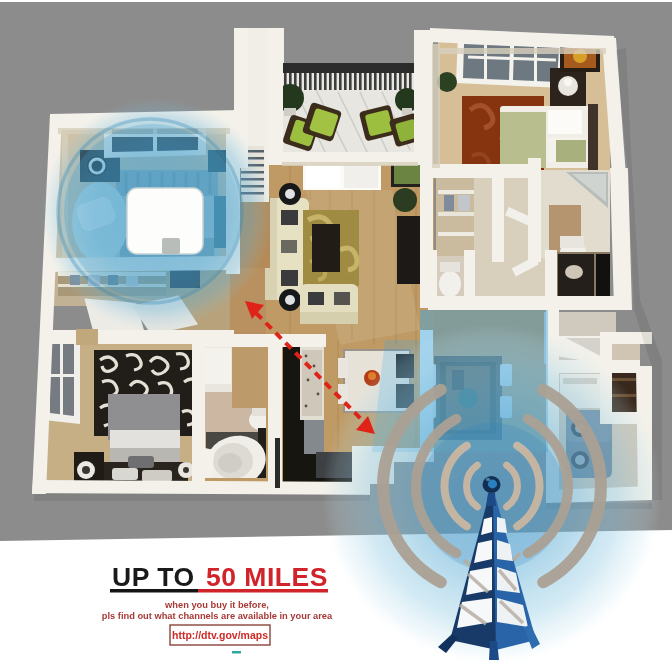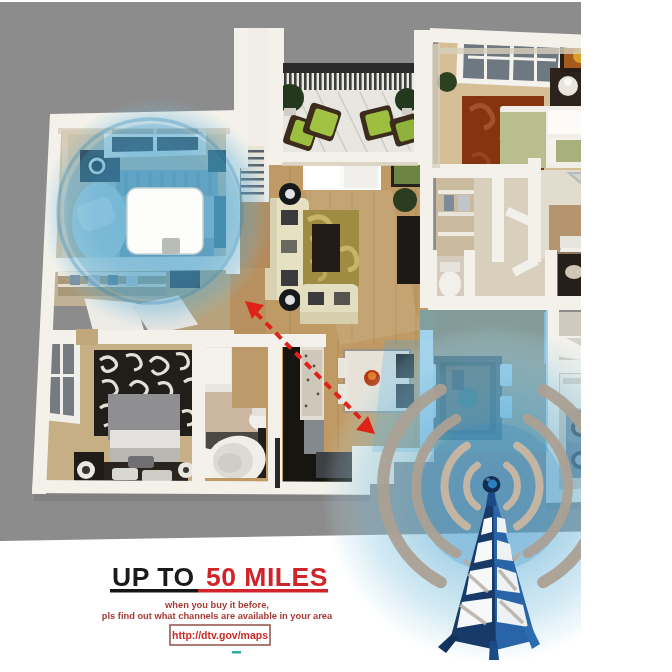--- a/index.html
+++ b/index.html
@@ -1,16 +1,16 @@
 <!DOCTYPE html>
 <html><head>
 <meta charset="utf-8">
 <style>
   html,body{margin:0;padding:0;background:#ffffff;}
-  #stage{width:581px;height:672px;position:relative;overflow:hidden;background:#ffffff;
+  #stage{width:672px;height:672px;position:relative;overflow:hidden;background:#ffffff;
          font-family:"Liberation Sans", sans-serif;}
   svg{display:block;}
 </style>
 </head>
 <body>
 <div id="stage">
 <svg width="672" height="672" viewBox="0 0 672 672" xmlns="http://www.w3.org/2000/svg">
 <defs>
   <radialGradient id="glowBR" cx="0.5" cy="0.5" r="0.5">
     <stop offset="0%" stop-color="#55a4cf" stop-opacity="0.62"></stop>

